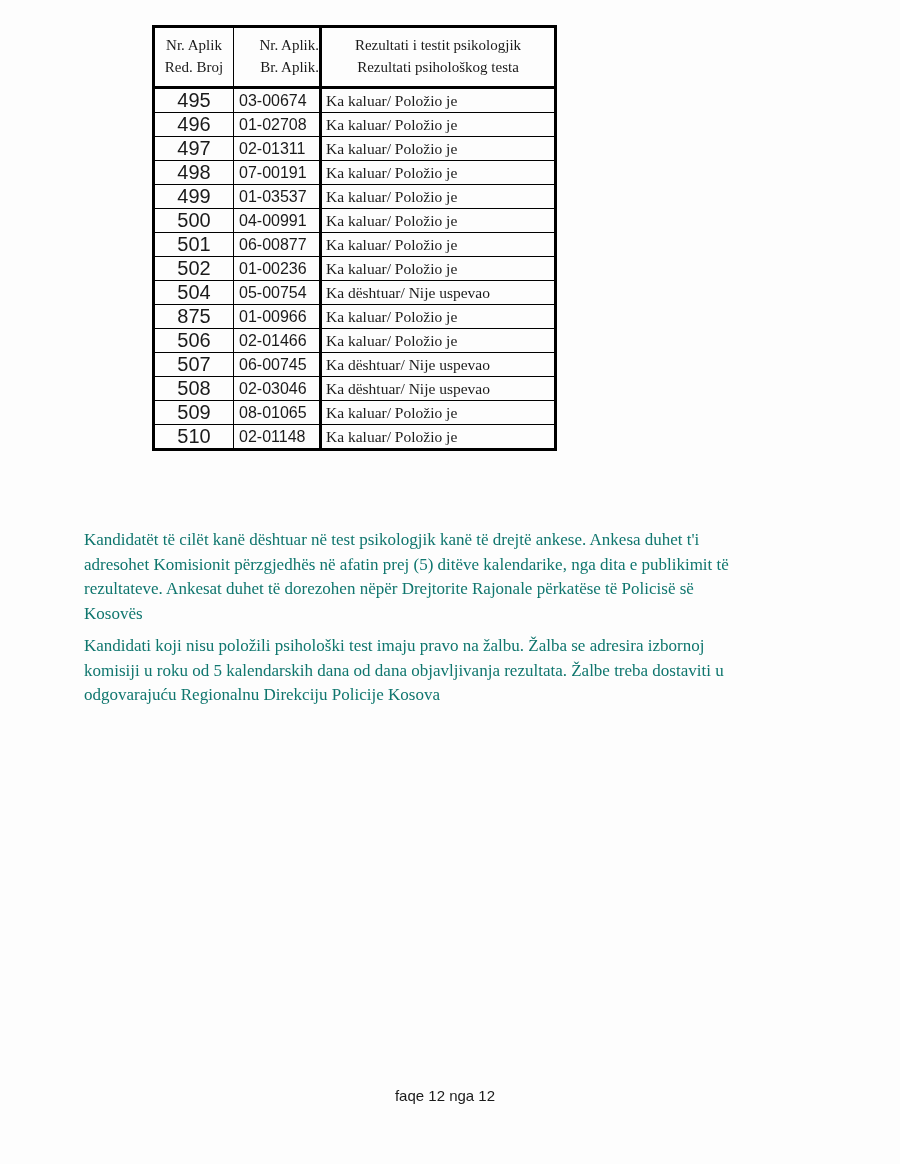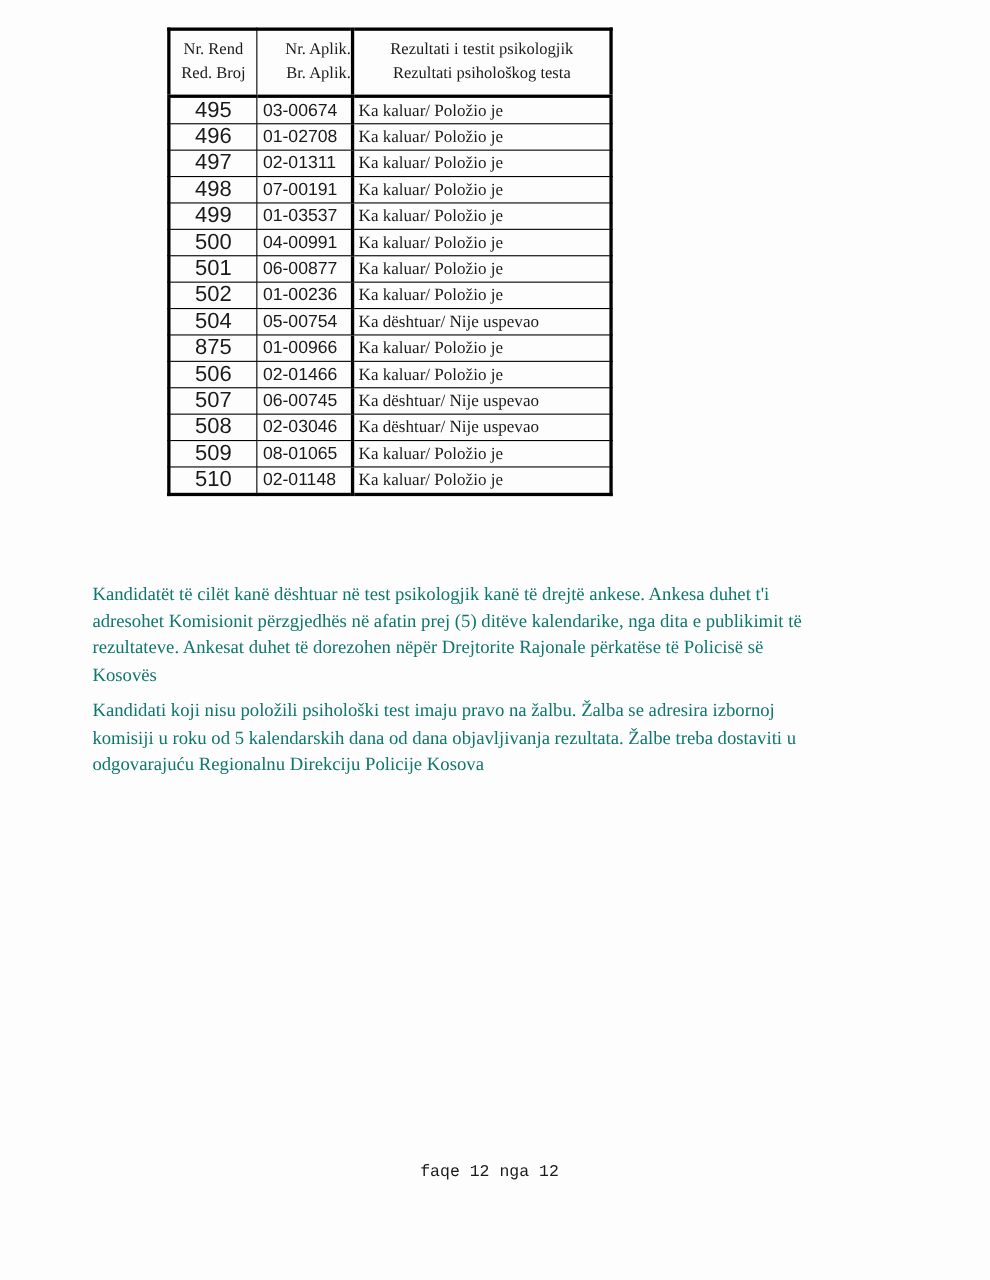--- a/index.html
+++ b/index.html
@@ -85,38 +85,38 @@
     color: #0f766e;
   }
   .text-block p + p {
     margin-top: 8px;
   }
 
   
   .page-footer {
     position: absolute;
     left: 0;
-    top: 1057px;
+    top: 1087px;
     width: 890px;
     text-align: center;
-    font-family: Liberation Mono, monospace;
+    font-family: Liberation Sans, sans-serif;
     font-size: 15px;
     color: #1a1a1a;
   }
 </style>
 </head>
 <body>
 
 <div class="page">
 
   <table class="results-table">
     <thead>
       <tr>
         <th class="c1">
-          <div>Nr. Rend</div>
+          <div>Nr. Aplik</div>
           <div>Red. Broj</div>
         </th>
         <th class="c2">
           <div>Nr. Aplik.</div>
           <div>Br. Aplik.</div>
         </th>
         <th class="c3">
           <div>Rezultati i testit psikologjik</div>
           <div>Rezultati psihološkog testa</div>
         </th>

